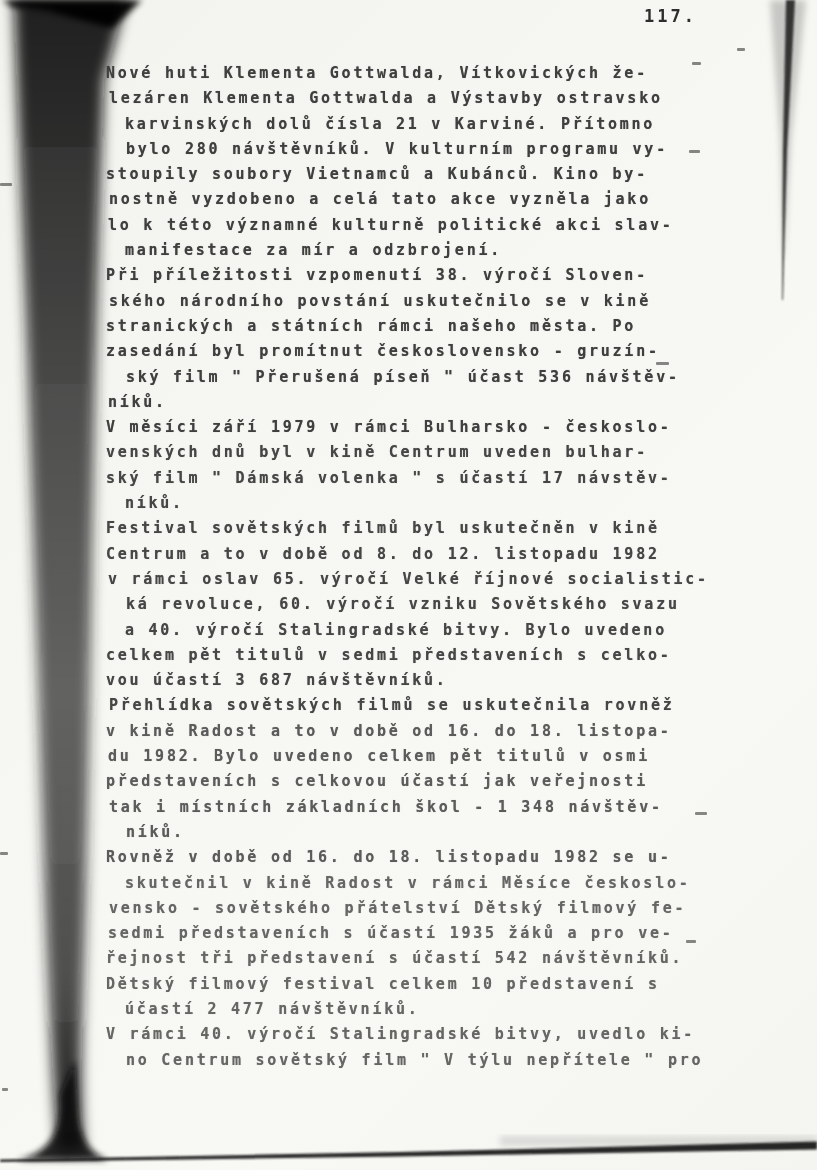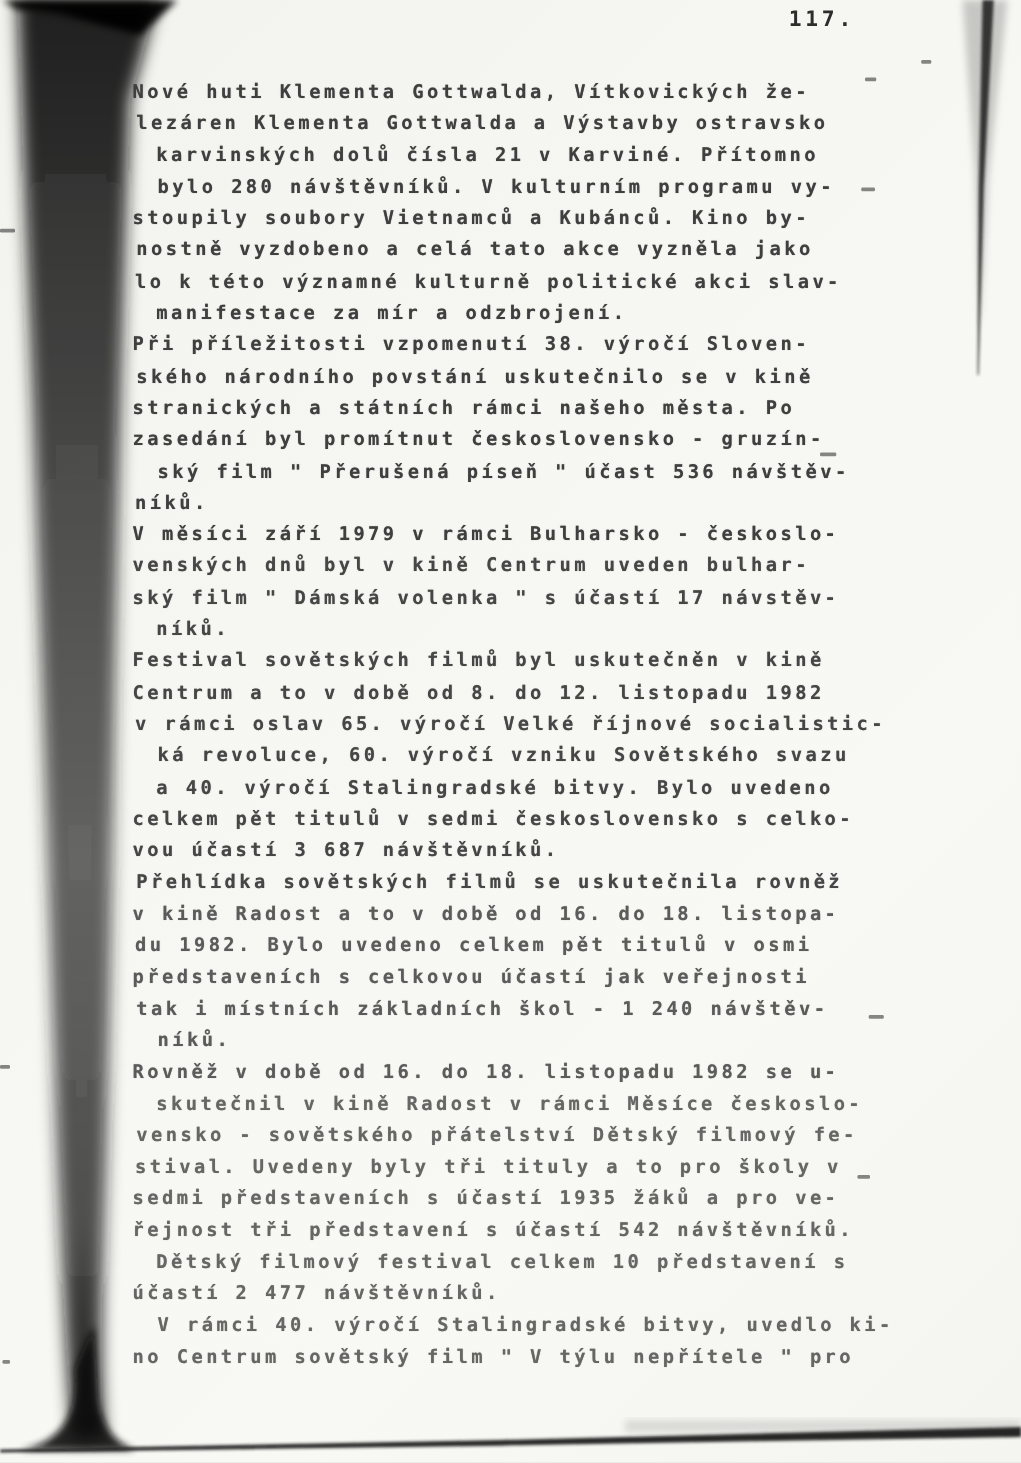--- a/index.html
+++ b/index.html
@@ -12,21 +12,21 @@
     font-family: "DejaVu Sans Mono", "Liberation Mono", monospace;
   }
   .scan-layer {
     position: absolute;
     left: 0; top: 0;
     z-index: 1;
     pointer-events: none;
   }
   .page-number {
     position: absolute;
-    left: 631px;
+    left: 644px;
     top: 6px;
     z-index: 2;
     font-size: 17px;
     font-weight: 700;
     letter-spacing: 3px;
     color: #2d2d2d;
     filter: blur(0.3px);
   }
   .text-block {
     position: absolute;
@@ -122,32 +122,31 @@
       <div class="text-line">níků.</div>
       <div class="text-line">V měsíci září 1979 v rámci Bulharsko - českoslo-</div>
       <div class="text-line">venských dnů byl v kině Centrum uveden bulhar-</div>
       <div class="text-line">ský film " Dámská volenka " s účastí 17 návstěv-</div>
       <div class="text-line">níků.</div>
       <div class="text-line">Festival sovětských filmů byl uskutečněn v kině</div>
       <div class="text-line">Centrum a to v době od 8. do 12. listopadu 1982</div>
       <div class="text-line">v rámci oslav 65. výročí Velké říjnové socialistic-</div>
       <div class="text-line">ká revoluce, 60. výročí vzniku Sovětského svazu</div>
       <div class="text-line">a 40. výročí Stalingradské bitvy. Bylo uvedeno</div>
-      <div class="text-line">celkem pět titulů v sedmi československo s celko-</div>
+      <div class="text-line">celkem pět titulů v sedmi představeních s celko-</div>
       <div class="text-line">vou účastí 3 687 návštěvníků.</div>
       <div class="text-line">Přehlídka sovětských filmů se uskutečnila rovněž</div>
       <div class="text-line">v kině Radost a to v době od 16. do 18. listopa-</div>
       <div class="text-line">du 1982. Bylo uvedeno celkem pět titulů v osmi</div>
       <div class="text-line">představeních s celkovou účastí jak veřejnosti</div>
-      <div class="text-line">tak i místních základních škol - 1 240 návštěv-</div>
+      <div class="text-line">tak i místních základních škol - 1 348 návštěv-</div>
       <div class="text-line">níků.</div>
       <div class="text-line">Rovněž v době od 16. do 18. listopadu 1982 se u-</div>
       <div class="text-line">skutečnil v kině Radost v rámci Měsíce českoslo-</div>
       <div class="text-line">vensko - sovětského přátelství Dětský filmový fe-</div>
-      <div class="text-line">stival. Uvedeny byly tři tituly a to pro školy v</div>
       <div class="text-line">sedmi představeních s účastí 1935 žáků a pro ve-</div>
       <div class="text-line">řejnost tři představení s účastí 542 návštěvníků.</div>
       <div class="text-line">Dětský filmový festival celkem 10 představení s</div>
       <div class="text-line">účastí 2 477 návštěvníků.</div>
       <div class="text-line">V rámci 40. výročí Stalingradské bitvy, uvedlo ki-</div>
       <div class="text-line">no Centrum sovětský film " V týlu nepřítele " pro</div>
     </div>
 
   <div></div>
 

